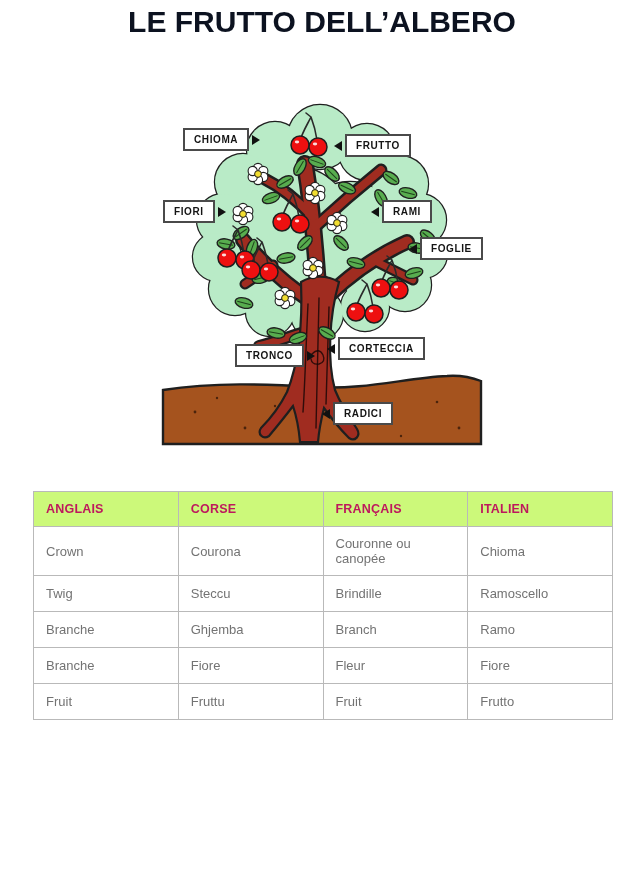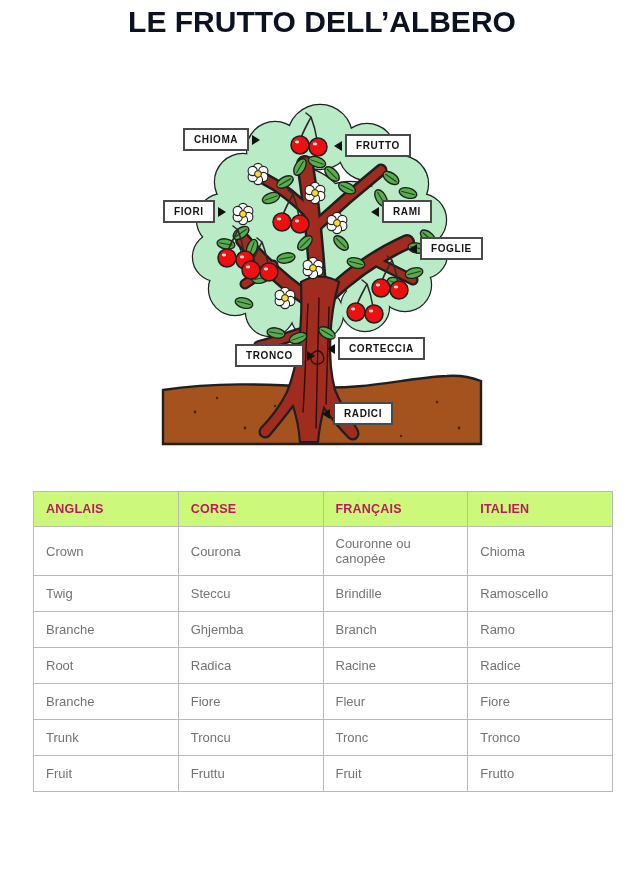--- a/index.html
+++ b/index.html
@@ -268,38 +268,26 @@
         <td>Brindille</td>
         <td>Ramoscello</td>
       </tr>
       <tr>
         <td>Branche</td>
         <td>Ghjemba</td>
         <td>Branch</td>
         <td>Ramo</td>
       </tr>
       <tr>
-        <td>Root</td>
-        <td>Radica</td>
-        <td>Racine</td>
-        <td>Radice</td>
-      </tr>
-      <tr>
         <td>Branche</td>
         <td>Fiore</td>
         <td>Fleur</td>
         <td>Fiore</td>
       </tr>
       <tr>
-        <td>Trunk</td>
-        <td>Troncu</td>
-        <td>Tronc</td>
-        <td>Tronco</td>
-      </tr>
-      <tr>
         <td>Fruit</td>
         <td>Fruttu</td>
         <td>Fruit</td>
         <td>Frutto</td>
       </tr>
     </tbody>
   </table>
 </div>
 
 </body></html>

